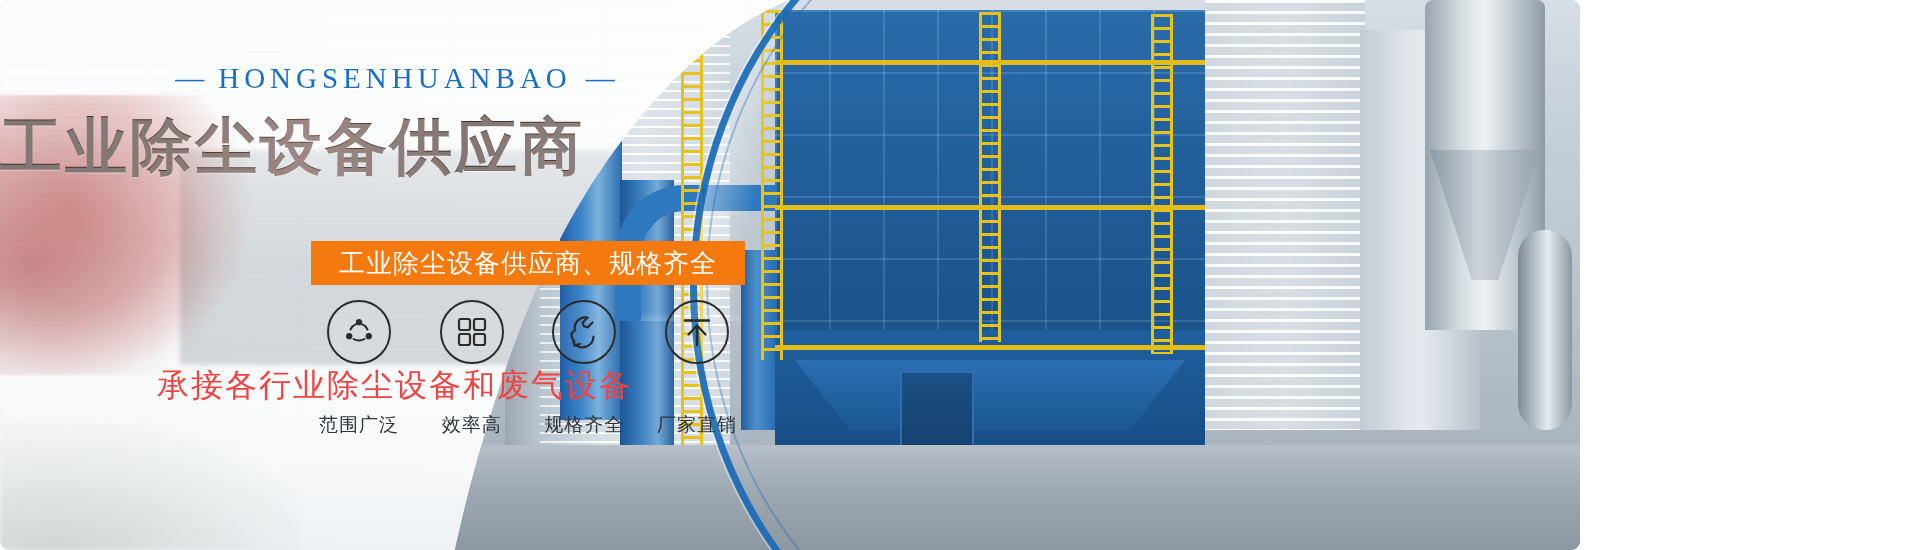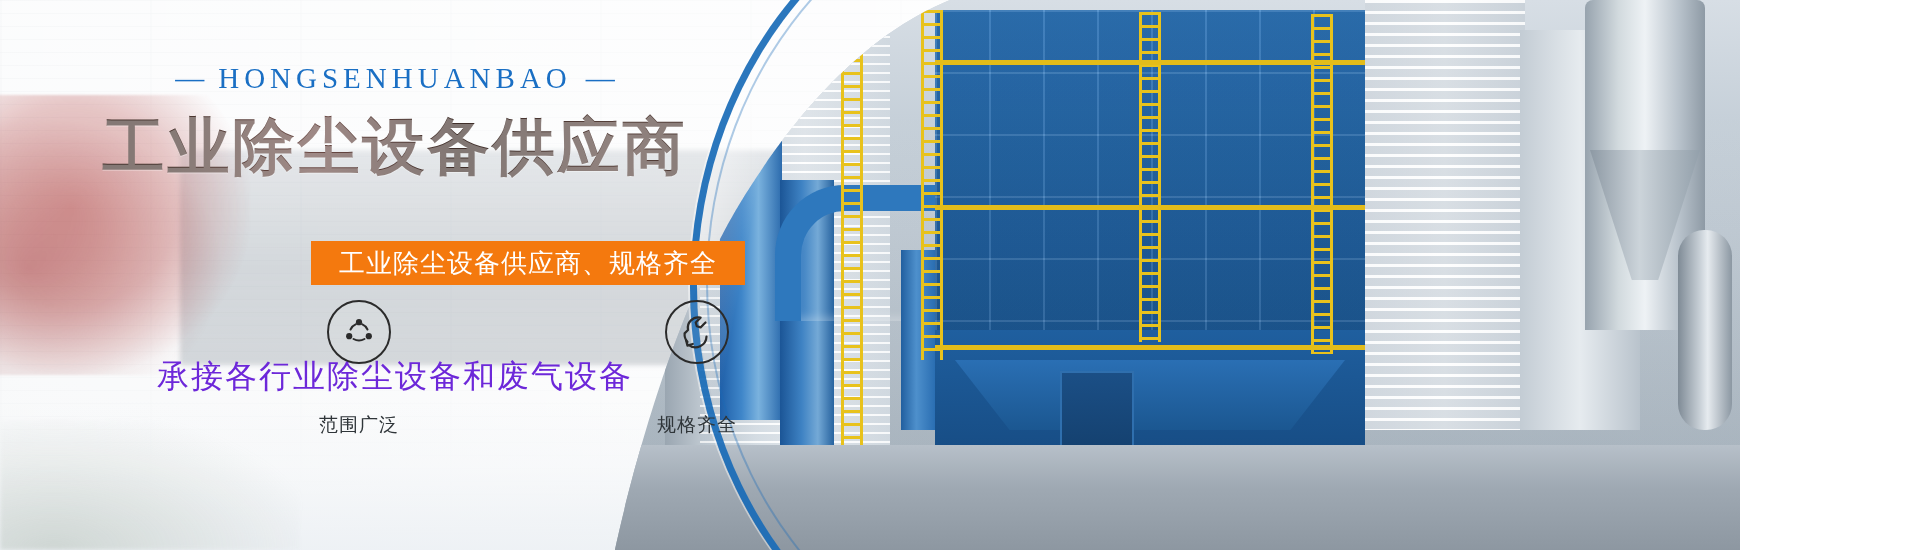--- a/index.html
+++ b/index.html
@@ -1,21 +1,21 @@
 <!DOCTYPE html>
 <html><head>
 <meta charset="utf-8">
 <style>
   html,body{margin:0;padding:0;}
   body{
     width:1920px;height:550px;overflow:hidden;
     font-family:"Liberation Sans","DejaVu Sans",sans-serif;
     background:#ffffff;
   }
-  .banner{position:relative;width:1740px;height:550px;overflow:hidden;}
+  .banner{position:relative;width:1580px;height:550px;overflow:hidden;border-radius:9px;}
 
   
   .bg-left{
     position:absolute;inset:0;
     background:
       
       linear-gradient(90deg, rgba(255,255,255,.80) 0%, rgba(255,255,255,.88) 35%, rgba(255,255,255,.90) 60%, rgba(250,251,252,.75) 100%),
       
       linear-gradient(180deg, rgba(225,229,233,0) 60%, rgba(210,216,222,.55) 88%, rgba(196,204,212,.75) 100%),
       
@@ -188,21 +188,21 @@
 
   .eyebrow{
     position:absolute;left:0;top:62px;width:790px;
     text-align:center;
     font-family:"Liberation Serif","DejaVu Serif",serif;
     font-size:29px;letter-spacing:5px;color:#1a6fc4;white-space:nowrap;
   }
   .eyebrow .dash{display:inline-block;margin:0 14px;letter-spacing:0;}
 
   .headline{
-    position:absolute;left:0;top:105px;width:790px;text-align:center;
+    position:absolute;left:0;top:105px;width:790px;text-align:left;
     font-size:62px;font-weight:bold;letter-spacing:3px;
     color:#3a2a26;white-space:nowrap;
     background:linear-gradient(95deg,#3d2d28 0%,#46332d 22%,#6b4a45 40%,#3e2e29 58%,#56403a 78%,#3b2b26 100%);
     -webkit-background-clip:text;background-clip:text;
     -webkit-text-fill-color:transparent;
     text-shadow:0 1px 0 rgba(255,255,255,.35);
   }
 
   .orangebar{
     position:absolute;left:311px;top:241px;width:434px;height:44px;
@@ -222,22 +222,22 @@
     width:60px;height:60px;border-radius:50%;
     border:2px solid #2b2b2b;
     display:flex;align-items:center;justify-content:center;
     background:rgba(255,255,255,.08);
   }
   .flabel{
     margin-top:12px;font-size:19px;color:#2f3539;white-space:nowrap;letter-spacing:1px;
   }
 
   .tagline{
-    position:absolute;left:0;top:355px;width:790px;text-align:center;
-    font-size:32px;color:#6d28d9;letter-spacing:2px;white-space:nowrap;
+    position:absolute;left:0;top:364px;width:790px;text-align:center;
+    font-size:32px;color:#ef4444;letter-spacing:2px;white-space:nowrap;
     font-weight:500;
   }
 </style>
 </head>
 <body>
 
 <div class="banner">
 
   <div class="bg-left"></div>
   <div class="truck-body"></div>
@@ -304,33 +304,54 @@
             <path d="M20 9.2 A11 11 0 0 1 25.5 14.5" fill="none" stroke="#2b2b2b" stroke-width="2" stroke-linecap="round"></path>
             <path d="M11.5 24 A11 11 0 0 0 22.5 24" fill="none" stroke="#2b2b2b" stroke-width="2" stroke-linecap="round"></path>
             <circle cx="17" cy="7.2" r="3.1" fill="#2b2b2b"></circle>
             <circle cx="7.2" cy="21.2" r="3.1" fill="#2b2b2b"></circle>
             <circle cx="26.8" cy="21.2" r="3.1" fill="#2b2b2b"></circle>
           </svg>
         </div>
         <div class="flabel">范围广泛</div>
       </div>
 
+      <div class="feature">
+        <div class="fcircle">
+          <svg width="32" height="32" viewBox="0 0 32 32">
+            <rect x="3" y="3" width="11" height="11" rx="2" fill="none" stroke="#2b2b2b" stroke-width="2.2"></rect>
+            <rect x="18" y="3" width="11" height="11" rx="2" fill="none" stroke="#2b2b2b" stroke-width="2.2"></rect>
+            <rect x="3" y="18" width="11" height="11" rx="2" fill="none" stroke="#2b2b2b" stroke-width="2.2"></rect>
+            <rect x="18" y="18" width="11" height="11" rx="2" fill="none" stroke="#2b2b2b" stroke-width="2.2"></rect>
+          </svg>
+        </div>
+        <div class="flabel">效率高</div>
+      </div>
 
       <div class="feature">
         <div class="fcircle">
           <svg width="34" height="34" viewBox="0 0 34 34">
             <path d="M25.5 7.5 L20.6 12.4 L16.8 11.3 L15.7 7.5 L20.6 2.6
                      A10.5 10.5 0 0 0 8.0 15.0 L4.6 18.4
                      A11.6 11.6 0 0 0 7.5 27.0" fill="none" stroke="#2b2b2b" stroke-width="2.2" stroke-linejoin="round" stroke-linecap="round"></path>
             <path d="M8.6 29.8 A11 11 0 0 0 26.5 21.5" fill="none" stroke="#2b2b2b" stroke-width="2.2" stroke-linecap="round"></path>
             <path d="M6.0 25.0 L7.4 30.6 L12.8 29.0" fill="none" stroke="#2b2b2b" stroke-width="2.2" stroke-linejoin="round" stroke-linecap="round"></path>
           </svg>
         </div>
         <div class="flabel">规格齐全</div>
       </div>
 
+      <div class="feature">
+        <div class="fcircle">
+          <svg width="32" height="32" viewBox="0 0 32 32">
+            <line x1="4" y1="4.5" x2="28" y2="4.5" stroke="#2b2b2b" stroke-width="2.4" stroke-linecap="round"></line>
+            <line x1="16" y1="10" x2="16" y2="29" stroke="#2b2b2b" stroke-width="2.4" stroke-linecap="round"></line>
+            <polyline points="7.5,18.5 16,9.5 24.5,18.5" fill="none" stroke="#2b2b2b" stroke-width="2.4" stroke-linejoin="round" stroke-linecap="round"></polyline>
+          </svg>
+        </div>
+        <div class="flabel">厂家直销</div>
+      </div>
 
     </div>
 
     <div class="tagline">承接各行业除尘设备和废气设备</div>
   </div>
 
 </div>
 
 </body></html>

